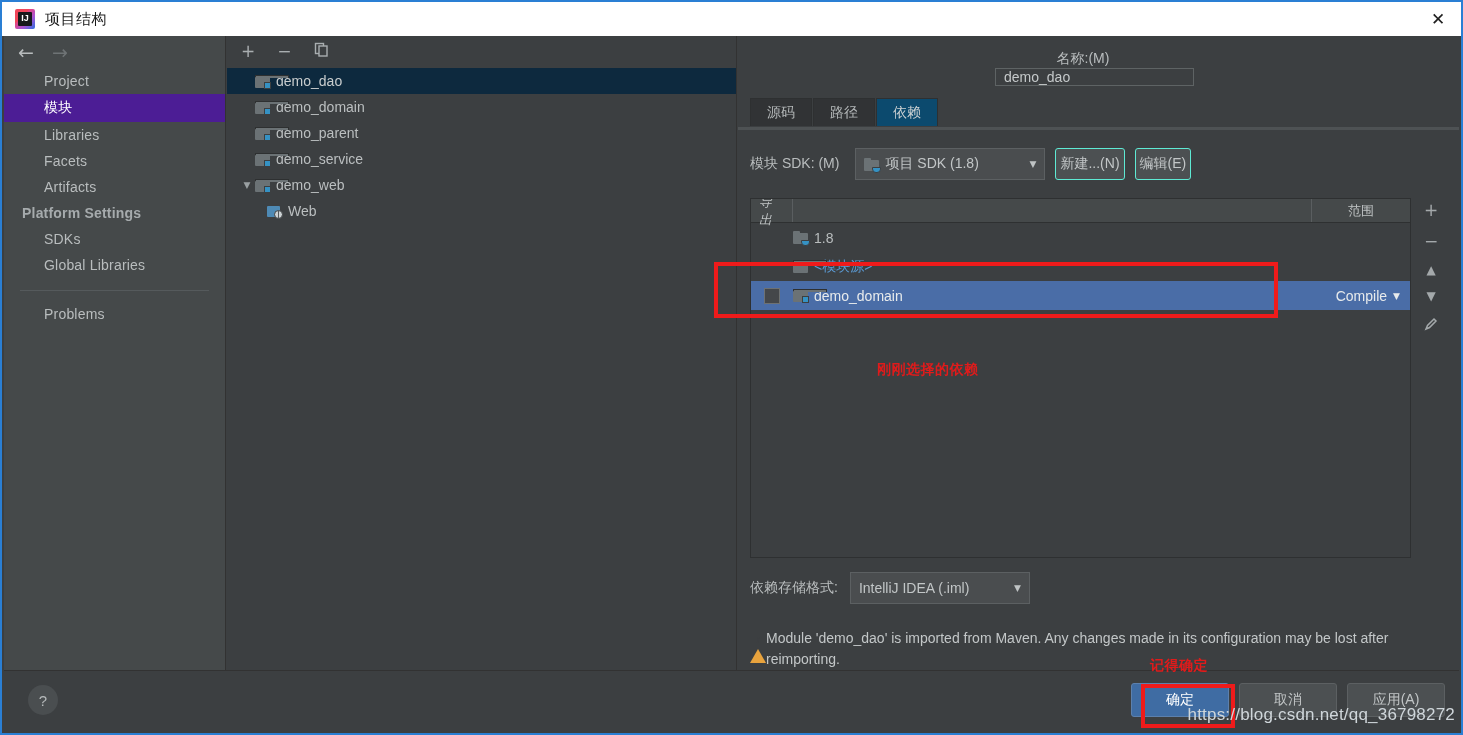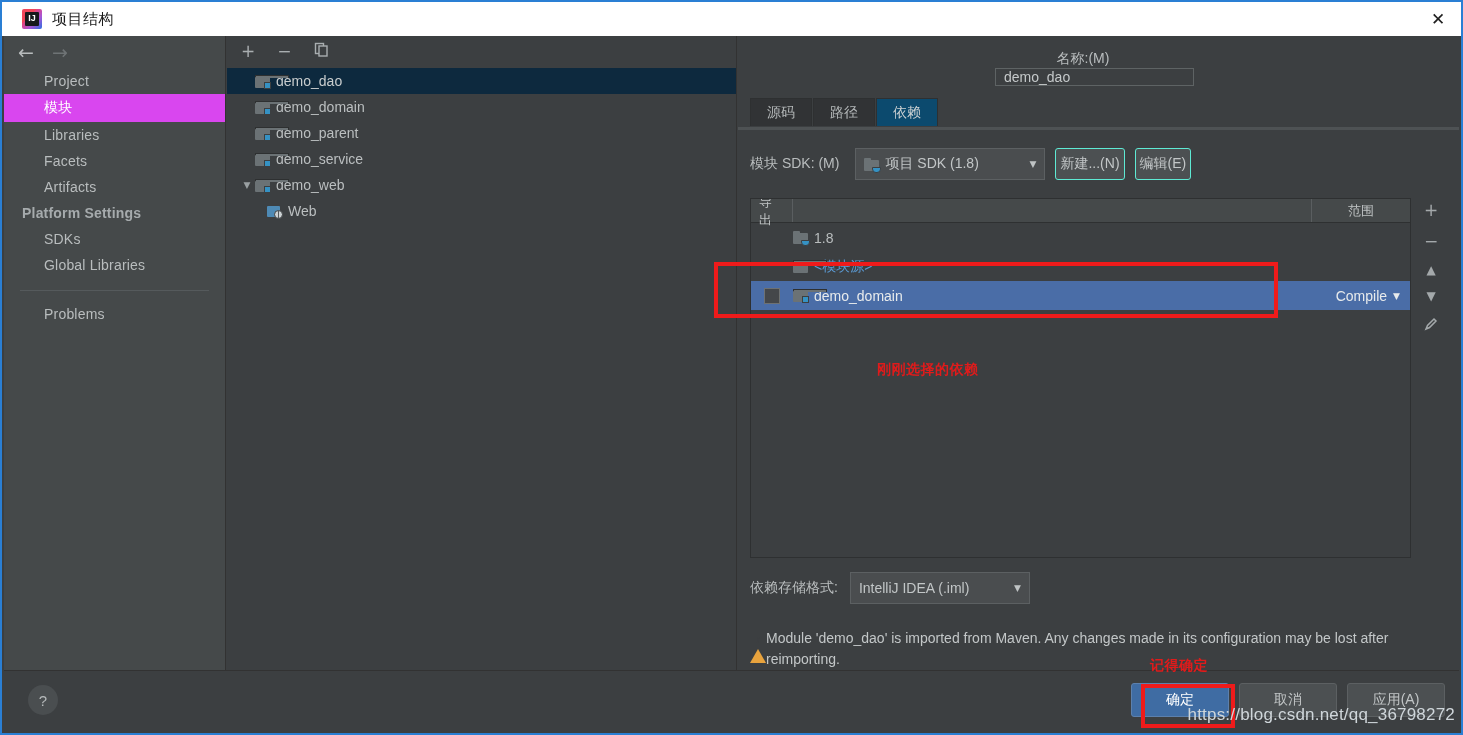--- a/index.html
+++ b/index.html
@@ -19,21 +19,21 @@
   }
 
   
   .titlebar {
     position: absolute; left: 0; top: 0; width: 1459px; height: 36px;
     background: #ffffff;
     border-top: 2px solid #2a7fd4;
     display: flex; align-items: center;
   }
   .title-icon {
-    width: 20px; height: 20px; margin-left: 20px; margin-right: 10px;
+    width: 20px; height: 20px; margin-left: 13px; margin-right: 10px;
     position: relative; flex: none;
     border-radius: 2px; overflow: hidden;
     background: linear-gradient(135deg,#f0465a 0%,#f0465a 36%,#e8437a 36%,#a855d6 66%,#2b6fe0 100%);
   }
   .title-icon::after {
     content: ""; position: absolute; left: 3px; top: 3px; right: 3px; bottom: 3px;
     background: #17191c; border-radius: 1px;
   }
   .title-icon .ij {
     position: absolute; z-index: 2; left: 0; right: 0; top: 3px;
@@ -62,21 +62,21 @@
   .nav-arrow.active { color: #b8bcbd; }
   .nav-arrow.dim { color: #6e7375; }
 
   .side-group {
     font-size: 14px; color: #a6abad; font-weight: bold;
     padding: 5px 0 5px 18px; letter-spacing: .2px;
   }
   .side-item {
     font-size: 14px; color: #b9bdbe; padding: 5px 0 5px 40px; letter-spacing: .2px;
   }
-  .side-item.selected { background: #d946ef; color: #ffffff; }
+  .side-item.selected { background: #4c1d95; color: #ffffff; }
   .side-sep {
     height: 1px; background: #555a5c; margin: 12px 16px 10px 16px;
   }
 
   
   .tree-panel {
     position: absolute; left: 225px; top: 36px; width: 510px; bottom: 63px;
     background: #3c3f41;
     border-right: 1px solid #323232;
   }
@@ -202,21 +202,21 @@
     display: flex; flex-direction: column; overflow: hidden;
   }
   .dep-head {
     height: 24px; display: flex; background: #45494a;
     border-bottom: 1px solid #2e3031; flex: none;
   }
   .dep-head .hc {
     font-size: 13px; color: #c0c4c5; display: flex; align-items: center;
     padding: 0 8px; border-right: 1px solid #5a5e60;
   }
-  .dep-head .hc.export { width: 42px; }
+  .dep-head .hc.export { width: 42px; font-style: italic; }
   .dep-head .hc.mid { flex: 1; border-right: 1px solid #5a5e60; }
   .dep-head .hc.scope { width: 98px; justify-content: center; border-right: none; }
   .dep-body { flex: 1; position: relative; }
   .dep-row {
     height: 29px; display: flex; align-items: center; font-size: 14px;
     color: #b9bdbe; position: relative;
   }
   .dep-row .chkcell { width: 42px; flex: none; display: flex; justify-content: center; }
   .dep-chk {
     width: 16px; height: 16px; background: #44474a; border: 1px solid #6d7173;

